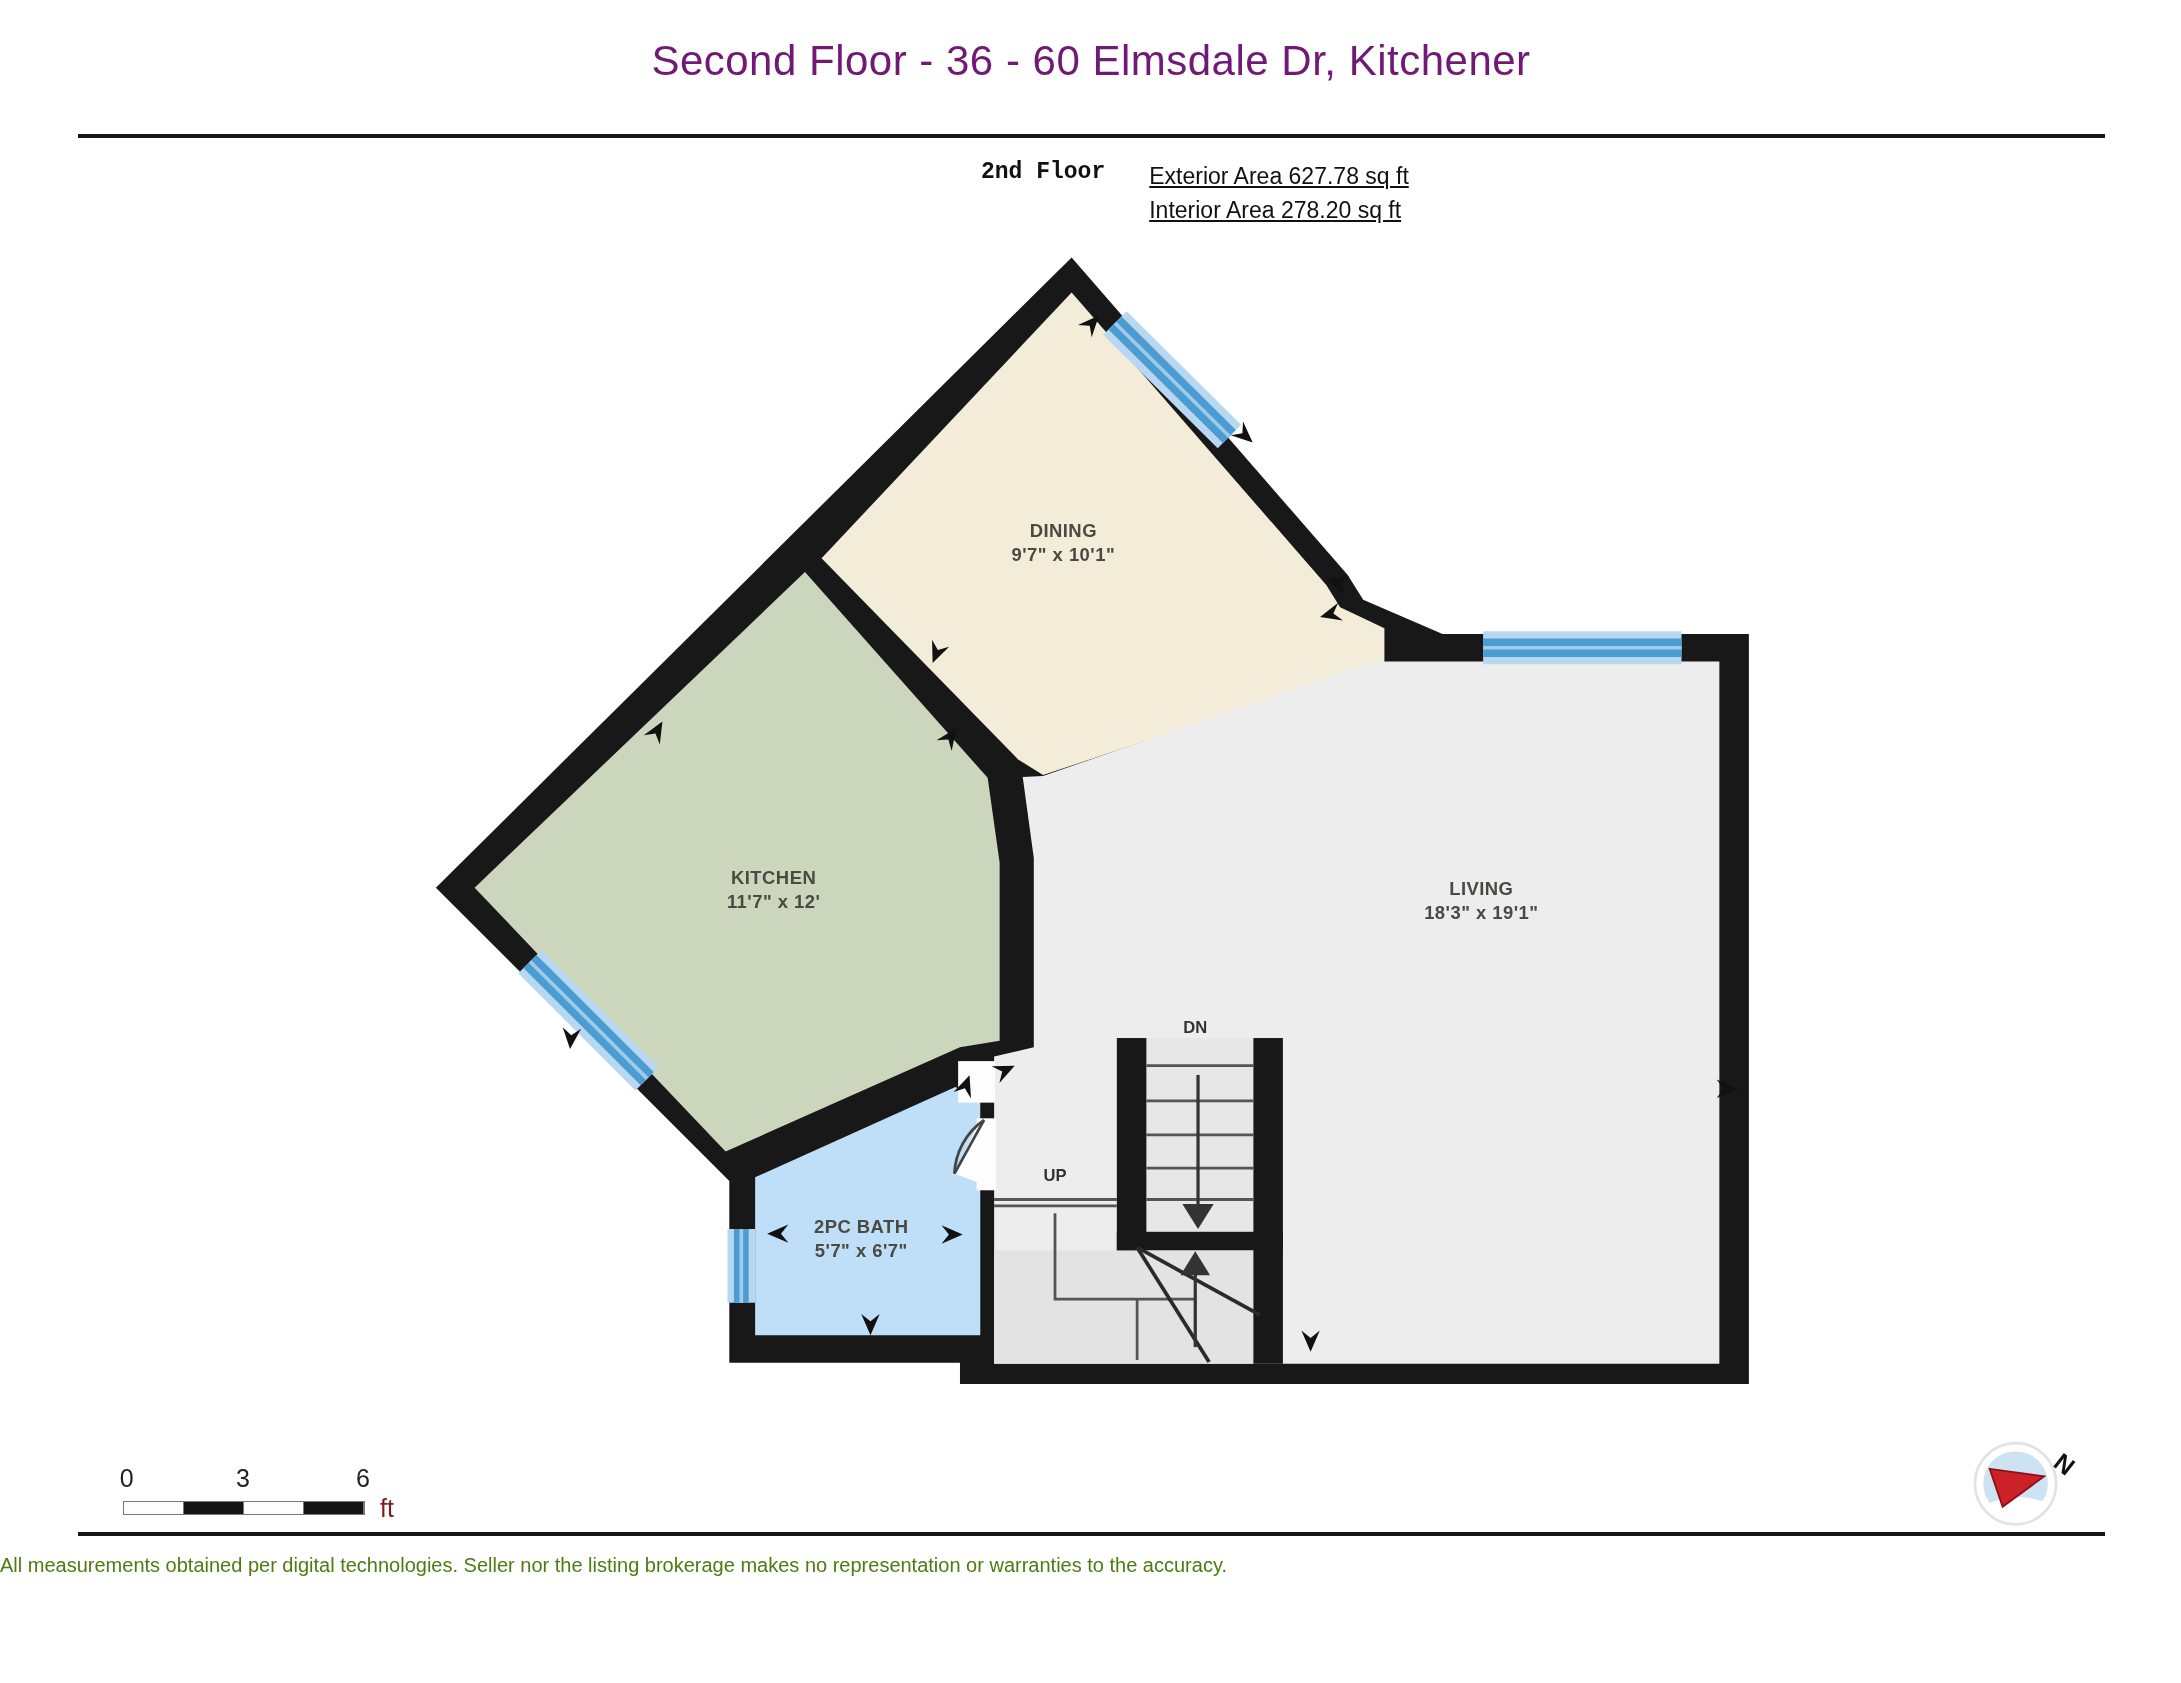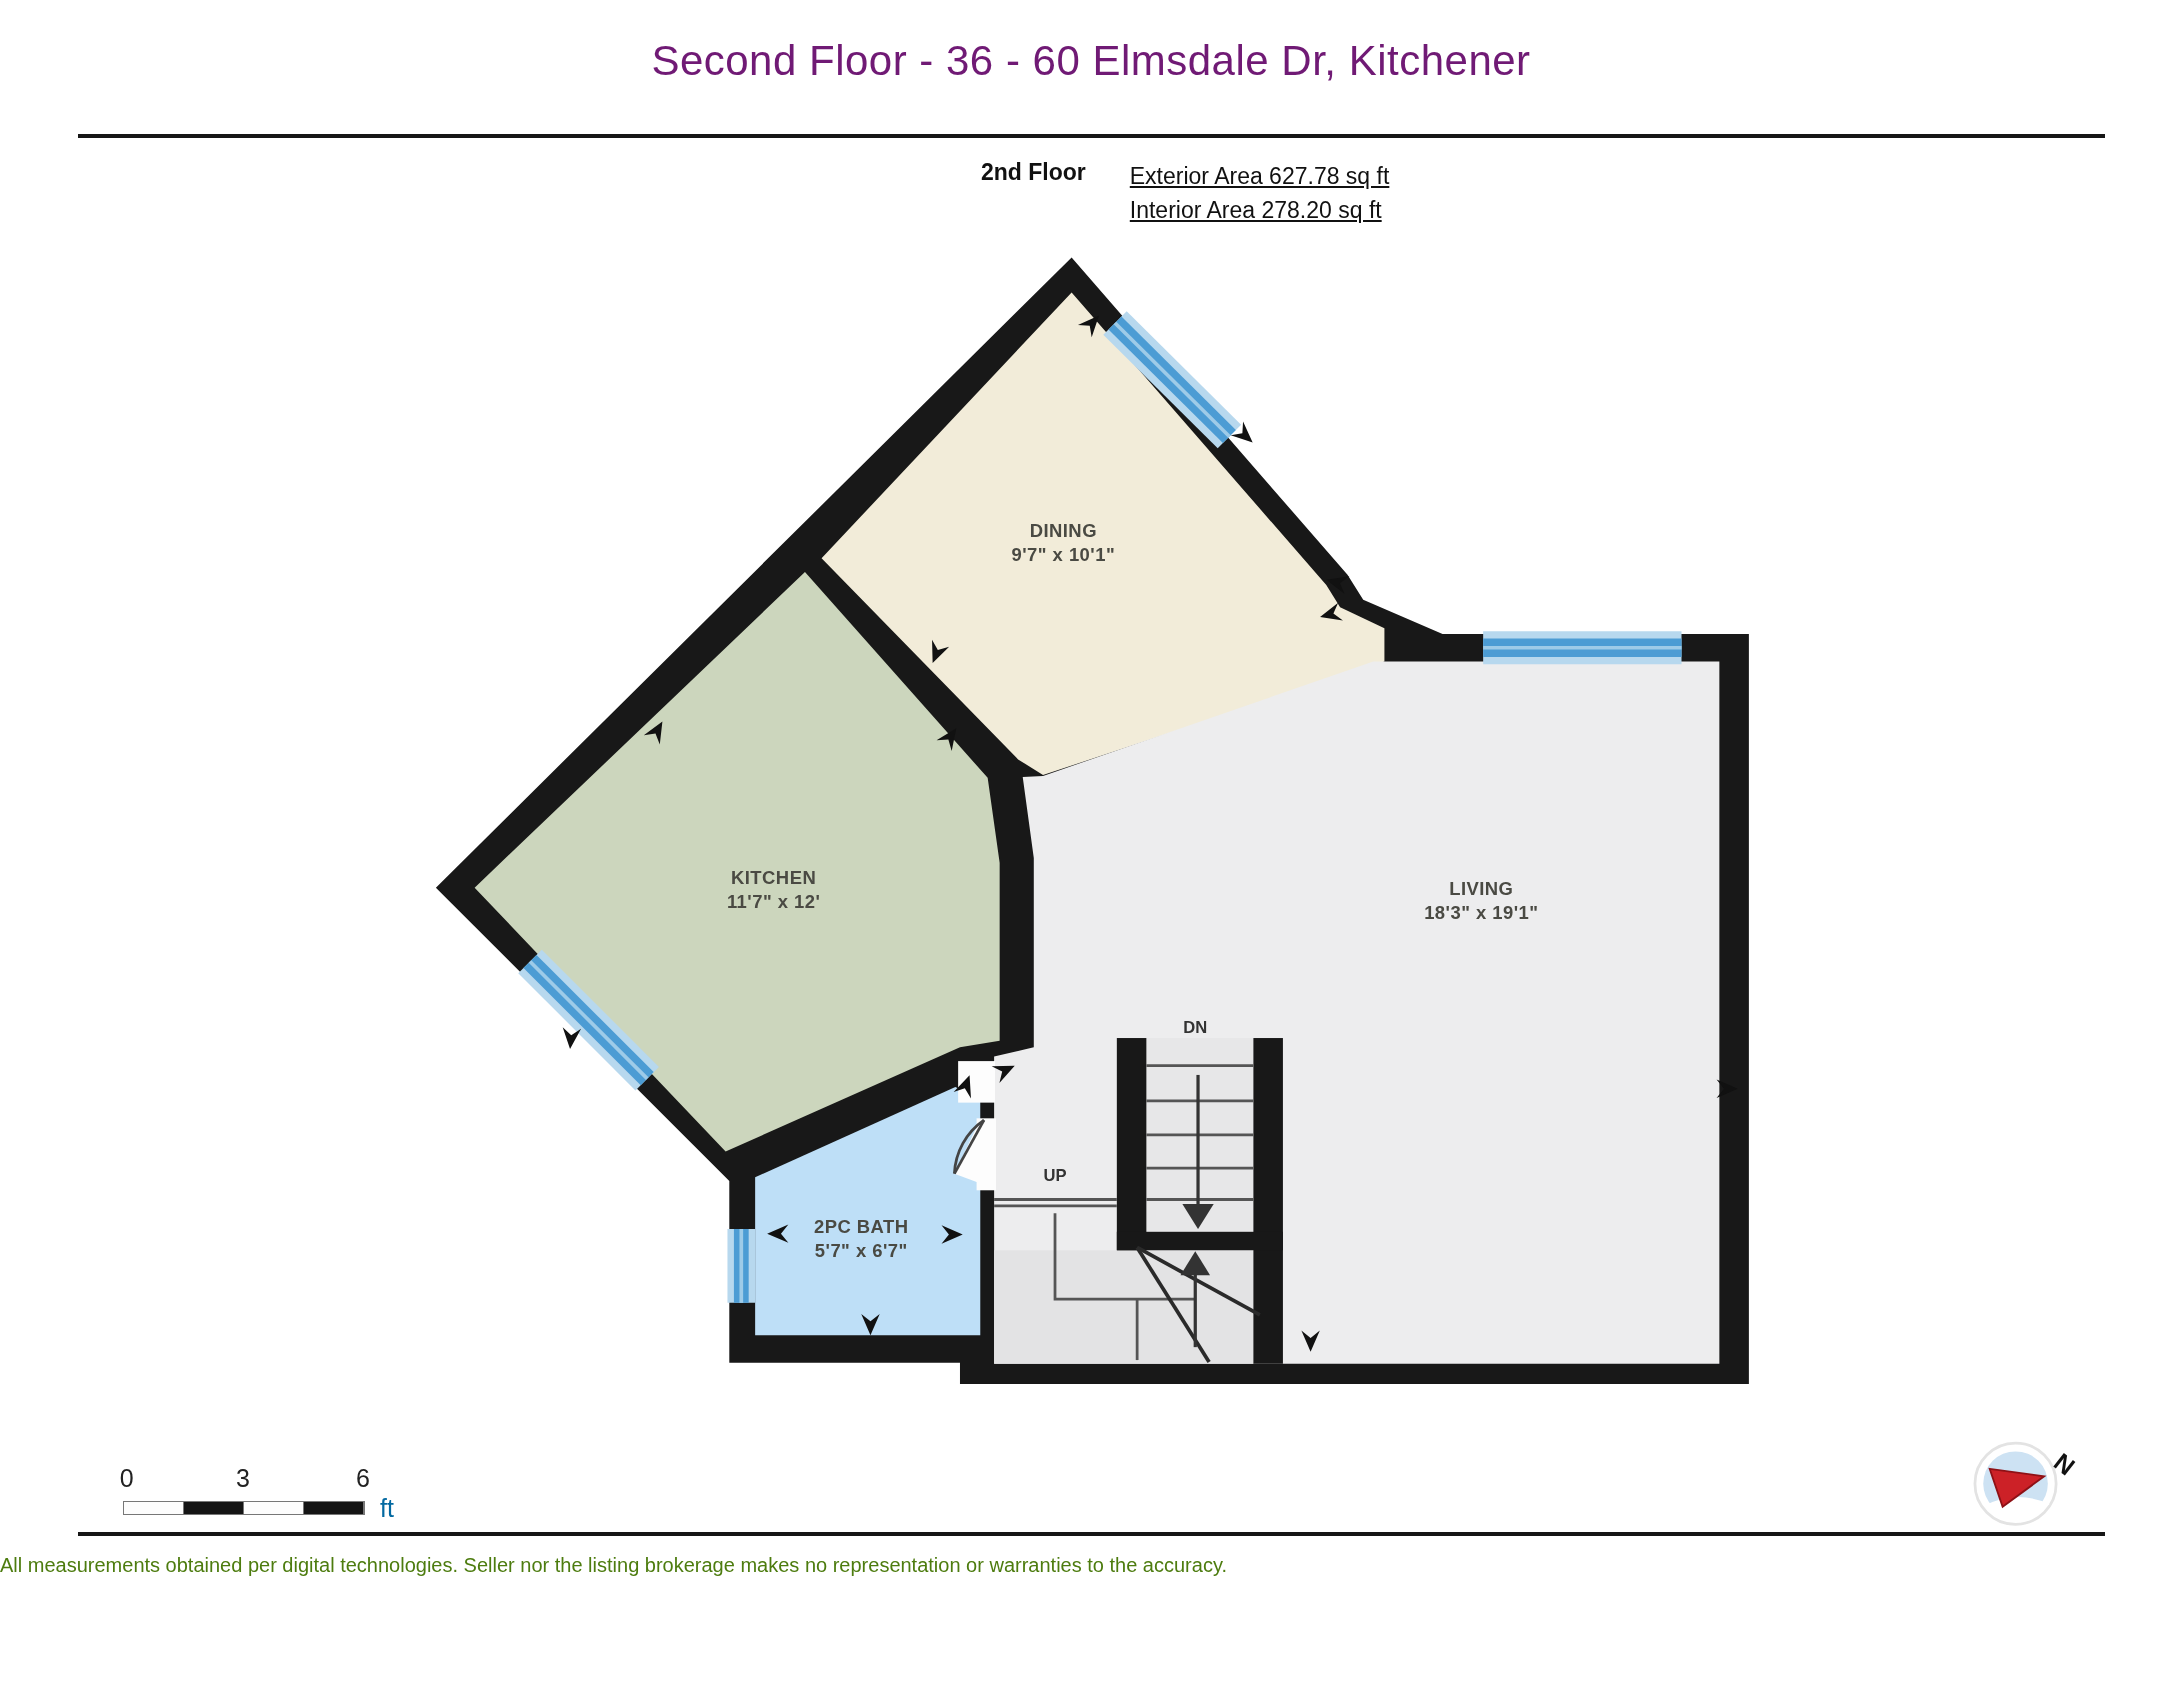--- a/index.html
+++ b/index.html
@@ -2,27 +2,27 @@
 <html style="font-size:14.8px"><head>
 <meta charset="utf-8">
 <style>
   html,body{margin:0;padding:0;background:#ffffff;}
   body{width:2182px;height:1683px;position:relative;font-family:"Liberation Sans",sans-serif;overflow:hidden;}
   .page-title{position:absolute;left:0;top:37px;width:100%;text-align:center;font-size:42px;color:#701a75;letter-spacing:0.5px;}
   .rule{position:absolute;left:78px;width:2027px;height:3.7px;background:#161616;}
   .rule.top{top:134px}
   .rule.bottom{top:1532px}
   .floor-info{position:absolute;left:981px;top:159px;display:flex;gap:44px;font-size:23px;color:#111;}
-  .floor-info .fname{font-weight:bold;white-space:nowrap;}
+  .floor-info .fname{font-weight:bold;white-space:nowrap;font-family:Liberation Mono, monospace;}
   .floor-info .areas div{line-height:34px;white-space:nowrap;text-decoration:underline;}
   .footer-note{position:absolute;left:0;top:1554px;width:100%;text-align:left;font-size:20px;color:#4d7c0f;}
   .planwrap{position:absolute;left:0;top:0;width:2152px;height:1683px;}
   .scalebar{position:absolute;left:123px;top:1464px;width:434px;height:74px;}
   .scalebar .num{position:absolute;top:0;font-size:25px;color:#222;transform:translateX(-50%);}
-  .scalebar .unit{position:absolute;left:257px;top:29.5px;font-size:25px;color:#0369a1;}
+  .scalebar .unit{position:absolute;left:257px;top:29.5px;font-size:25px;color:#7f1d1d;}
   .scalebar .bar{position:absolute;left:0;top:37px;width:240px;height:12px;border:1.8px solid #777;display:flex;}
   .scalebar .seg{flex:1 1 0;}
   .seg.w{background:#fdfdfd;border-right:0.9px solid #777;}
   .seg.b{background:#141414;border-right:0.9px solid #777;}
   svg text{font-family:"Liberation Sans",sans-serif;}
   .roomname,.roomdims{font-size:20px;font-weight:bold;fill:#4a4a43;letter-spacing:.5px;}
   .stairlbl{font-size:18px;font-weight:bold;fill:#333;}
   .northlbl{font-size:27px;font-weight:bold;fill:#111;}
 </style>
 </head>

